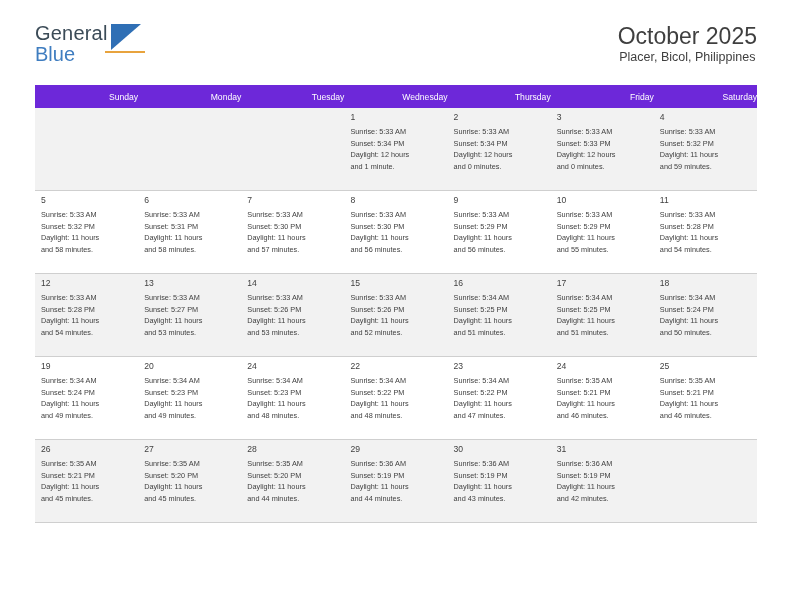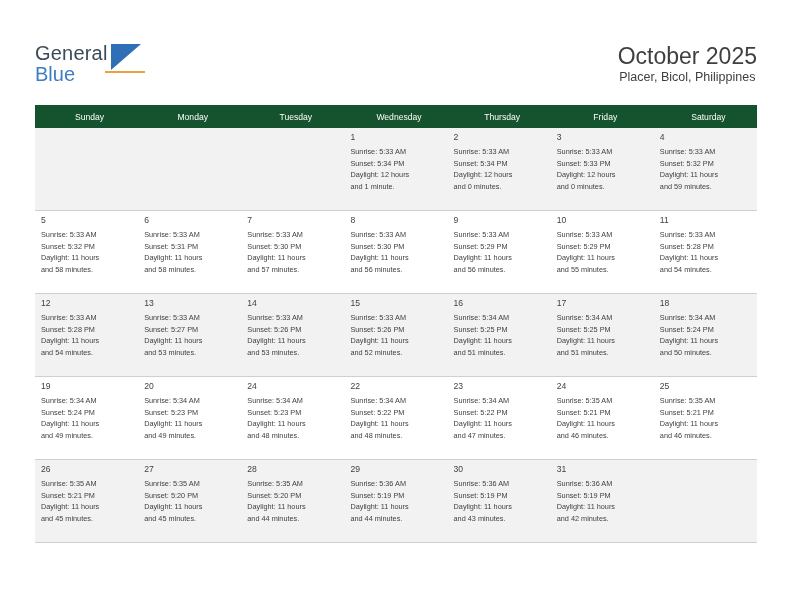--- a/index.html
+++ b/index.html
@@ -19,21 +19,21 @@
     width: 792px;
     height: 612px;
     box-sizing: border-box;
     padding: 0 35px;
   }
   
   .header {
     display: flex;
     align-items: flex-start;
     justify-content: space-between;
-    padding-top: 42px;
+    padding-top: 22px;
   }
   .logo {
     position: relative;
     width: 110px;
     height: 46px;
   }
   .logo-general {
     font-size: 20px;
     color: #3b4b57;
     letter-spacing: .2px;
@@ -74,25 +74,25 @@
     color: #3f3f3f;
   }
   
   .calendar {
     margin-top: 17px;
     width: 722px;
     border-collapse: collapse;
     table-layout: fixed;
   }
   .calendar th {
-    background: #14532d;
+    background: #6d28d9;
     color: #ffffff;
     font-size: 8.6px;
     font-weight: normal;
-    text-align: center;
+    text-align: right;
     padding: 5px 0 5px 6px;
     height: 13px;
   }
   .calendar td {
     vertical-align: top;
     border-bottom: 1px solid #cfcfcf;
     height: 82px;
     padding: 0;
   }
   .cell {

